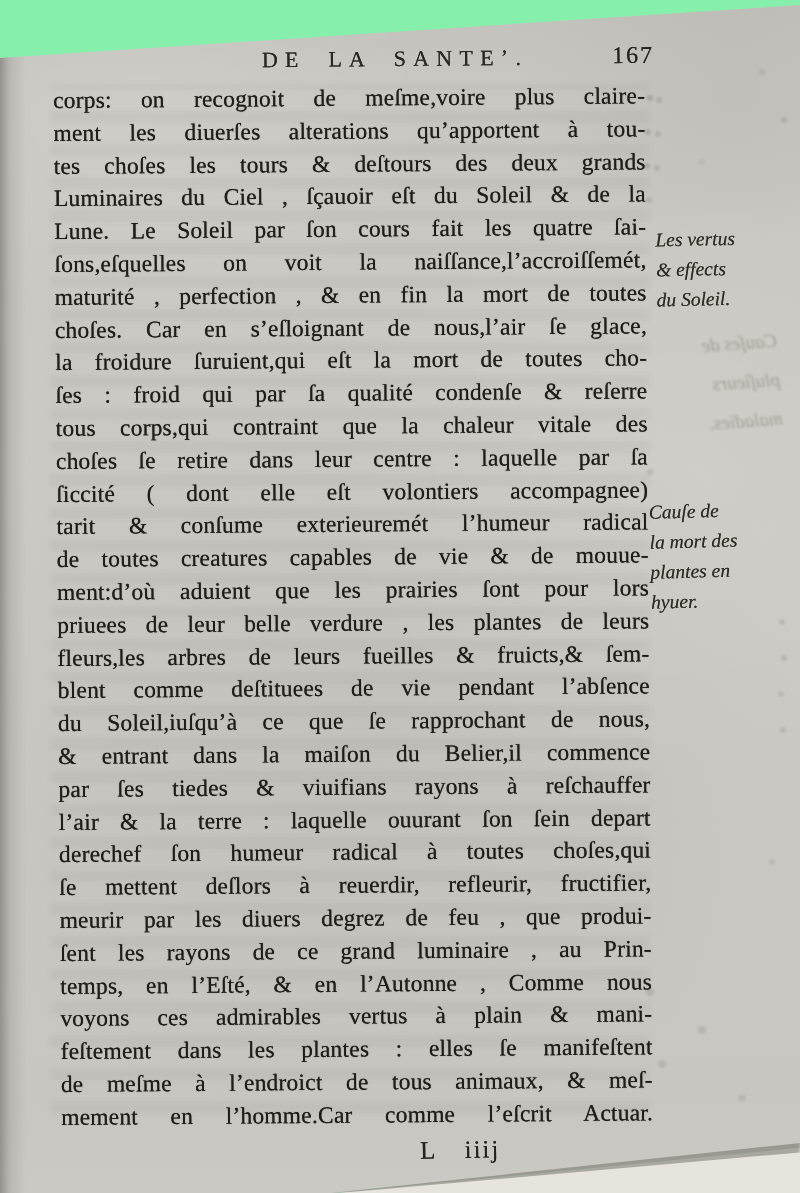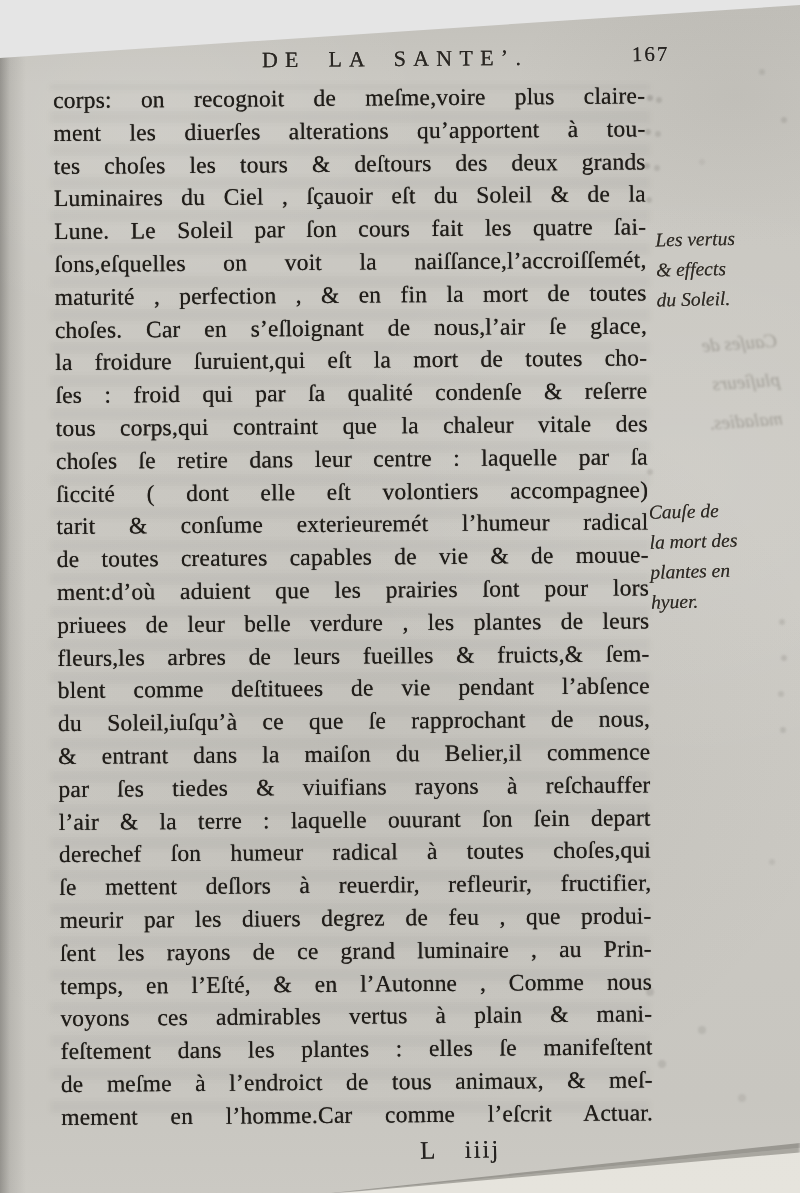--- a/index.html
+++ b/index.html
@@ -1,18 +1,18 @@
 <!DOCTYPE html>
 <html><head>
 <meta charset="utf-8">
 <style>
   html,body{margin:0;padding:0;background:#9a9995;}
   .scan{
     position:relative; width:800px; height:1193px; overflow:hidden;
-    background:#e5e5e5;
+    background:#86efac;
     font-family:"Liberation Serif","DejaVu Serif",serif;
   }
   
   .paper{
     position:absolute; inset:0;
     clip-path:polygon(0 58px, 100% 5px, 100% 1148px, 42% 100%, 0 100%);
     background:
       radial-gradient(420px 300px at 18% 10%, rgba(255,255,255,0.10), transparent 70%),
       radial-gradient(520px 420px at 85% 40%, rgba(255,255,255,0.08), transparent 72%),
       radial-gradient(650px 520px at 45% 62%, rgba(92,89,82,0.07), transparent 75%),
@@ -40,21 +40,21 @@
   }
   .content{position:absolute; inset:0;}
 
   .running-title{
     position:absolute; left:200px; top:46px; width:390px;
     text-align:center; font-size:22px; letter-spacing:0.33em; word-spacing:0.45em;
     color:#2a2723; transform:rotate(-0.5deg);
     text-shadow:0 0 0.6px rgba(35,32,27,0.85);
   }
   .page-number{
-    position:absolute; left:632px; top:42px; font-size:21px; letter-spacing:2px;
+    position:absolute; left:612px; top:42px; font-size:24px; letter-spacing:2px;
     color:#252220; transform:rotate(-1deg); text-shadow:0 0 0.6px rgba(35,32,27,0.8);
   }
 
   .body-text{
     position:absolute; left:53px; top:84px; width:592px;
     transform:rotate(-0.45deg); transform-origin:left top;
     color:#201d19; font-size:23.5px; letter-spacing:0.2px;
     text-shadow:0 0 0.7px rgba(28,25,21,0.9);
   }
   .body-text .line{

